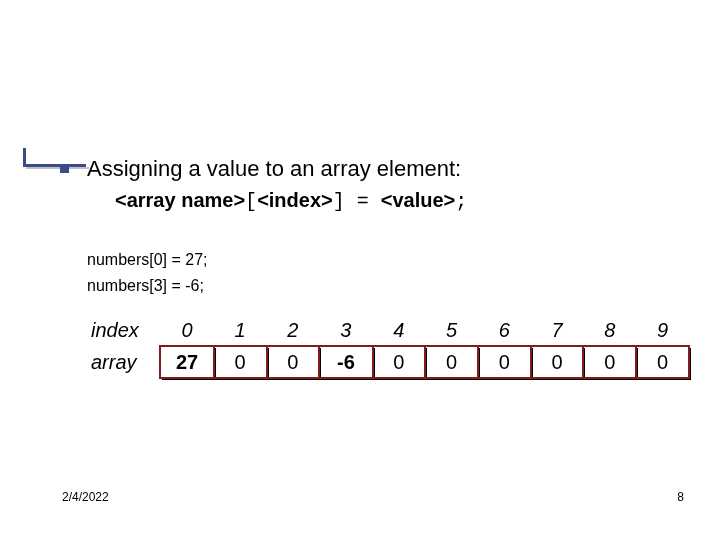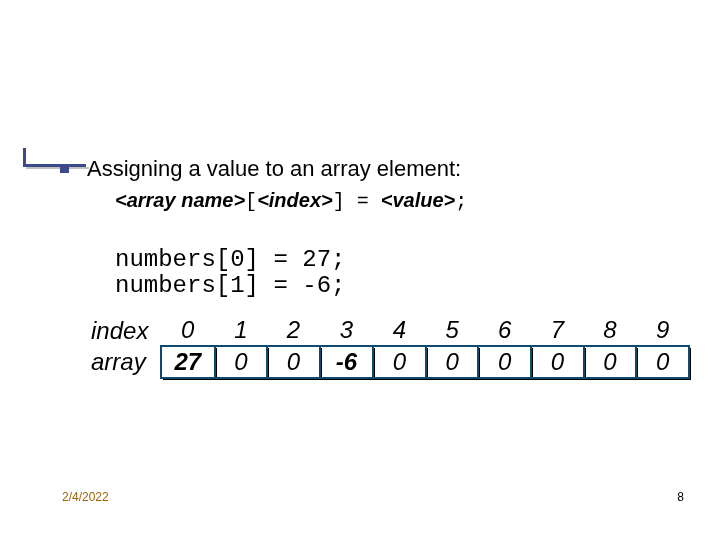--- a/index.html
+++ b/index.html
@@ -66,78 +66,76 @@
     font-size: 22px;
     line-height: 28px;
   }
   .syntax {
     margin-left: 55px;
     font-size: 20px;
     line-height: 26px;
   }
   .syntax .placeholder {
     font-family: Verdana, Geneva, sans-serif;
-    font-style: italic;
     font-weight: bold;
   }
   .syntax .mono {
     font-family: "Courier New", monospace;
   }
   .gap  { height: 22px; }
   .gap2 { height: 10px; }
   .code {
-    margin-left: 55px;
-    font-family: Liberation Mono, monospace;
-    font-size: 24px;
+    margin-left: 27px;
+    font-family: Liberation Sans, sans-serif;
+    font-size: 16px;
     line-height: 26px;
     white-space: pre;
   }
 
   
   .arrtable {
     margin-left: 27px;
     margin-top: 16px;
     border-collapse: collapse;
   }
   .arrtable td, .arrtable th {
     width: 54px;
     height: 30px;
     text-align: center;
-    font-size: 24px;
+    font-size: 20px;
     font-family: Verdana, Geneva, sans-serif;
     padding: 0;
   }
   .arrtable .lbl {
     width: 70px;
     font-style: italic;
     text-align: left;
     padding-left: 4px;
     border: none;
   }
   .arrtable .idx {
     font-style: italic;
     border: none;
   }
   .arrtable .val {
-    border: 2px solid #0c4a6e;
-    font-style: italic;
+    border: 2px solid #7f1d1d;
   }
   .arrtable .val.bold { font-weight: bold; }
   
   .arrtable .val {
     box-shadow: 2px 2px 0 #000;
   }
 
   .footer-date {
     position: absolute;
     left: 62px;
     bottom: 36px;
     font-size: 12px;
     font-family: Arial, sans-serif;
-    color: #a16207;
+    color: #000000;
   }
   .footer-page {
     position: absolute;
     right: 36px;
     bottom: 36px;
     font-size: 12px;
     font-family: Arial, sans-serif;
     color: #000;
   }
 </style>
@@ -160,21 +158,21 @@
     <div class="syntax">
       <span class="placeholder">&lt;array name&gt;</span><span class="mono">[</span><span class="placeholder">&lt;index&gt;</span><span class="mono">] = </span><span class="placeholder">&lt;value&gt;</span><span class="mono">;</span>
     </div>
 
     <div class="gap"></div>
 
 
     <div class="gap2"></div>
 
     <div class="code">numbers[0] = 27;</div>
-    <div class="code">numbers[1] = -6;</div>
+    <div class="code">numbers[3] = -6;</div>
 
     <table class="arrtable">
       <tbody>
           <tr>
         <td class="lbl">index</td>
         <td class="idx">0</td>
         <td class="idx">1</td>
         <td class="idx">2</td>
         <td class="idx">3</td>
         <td class="idx">4</td>

